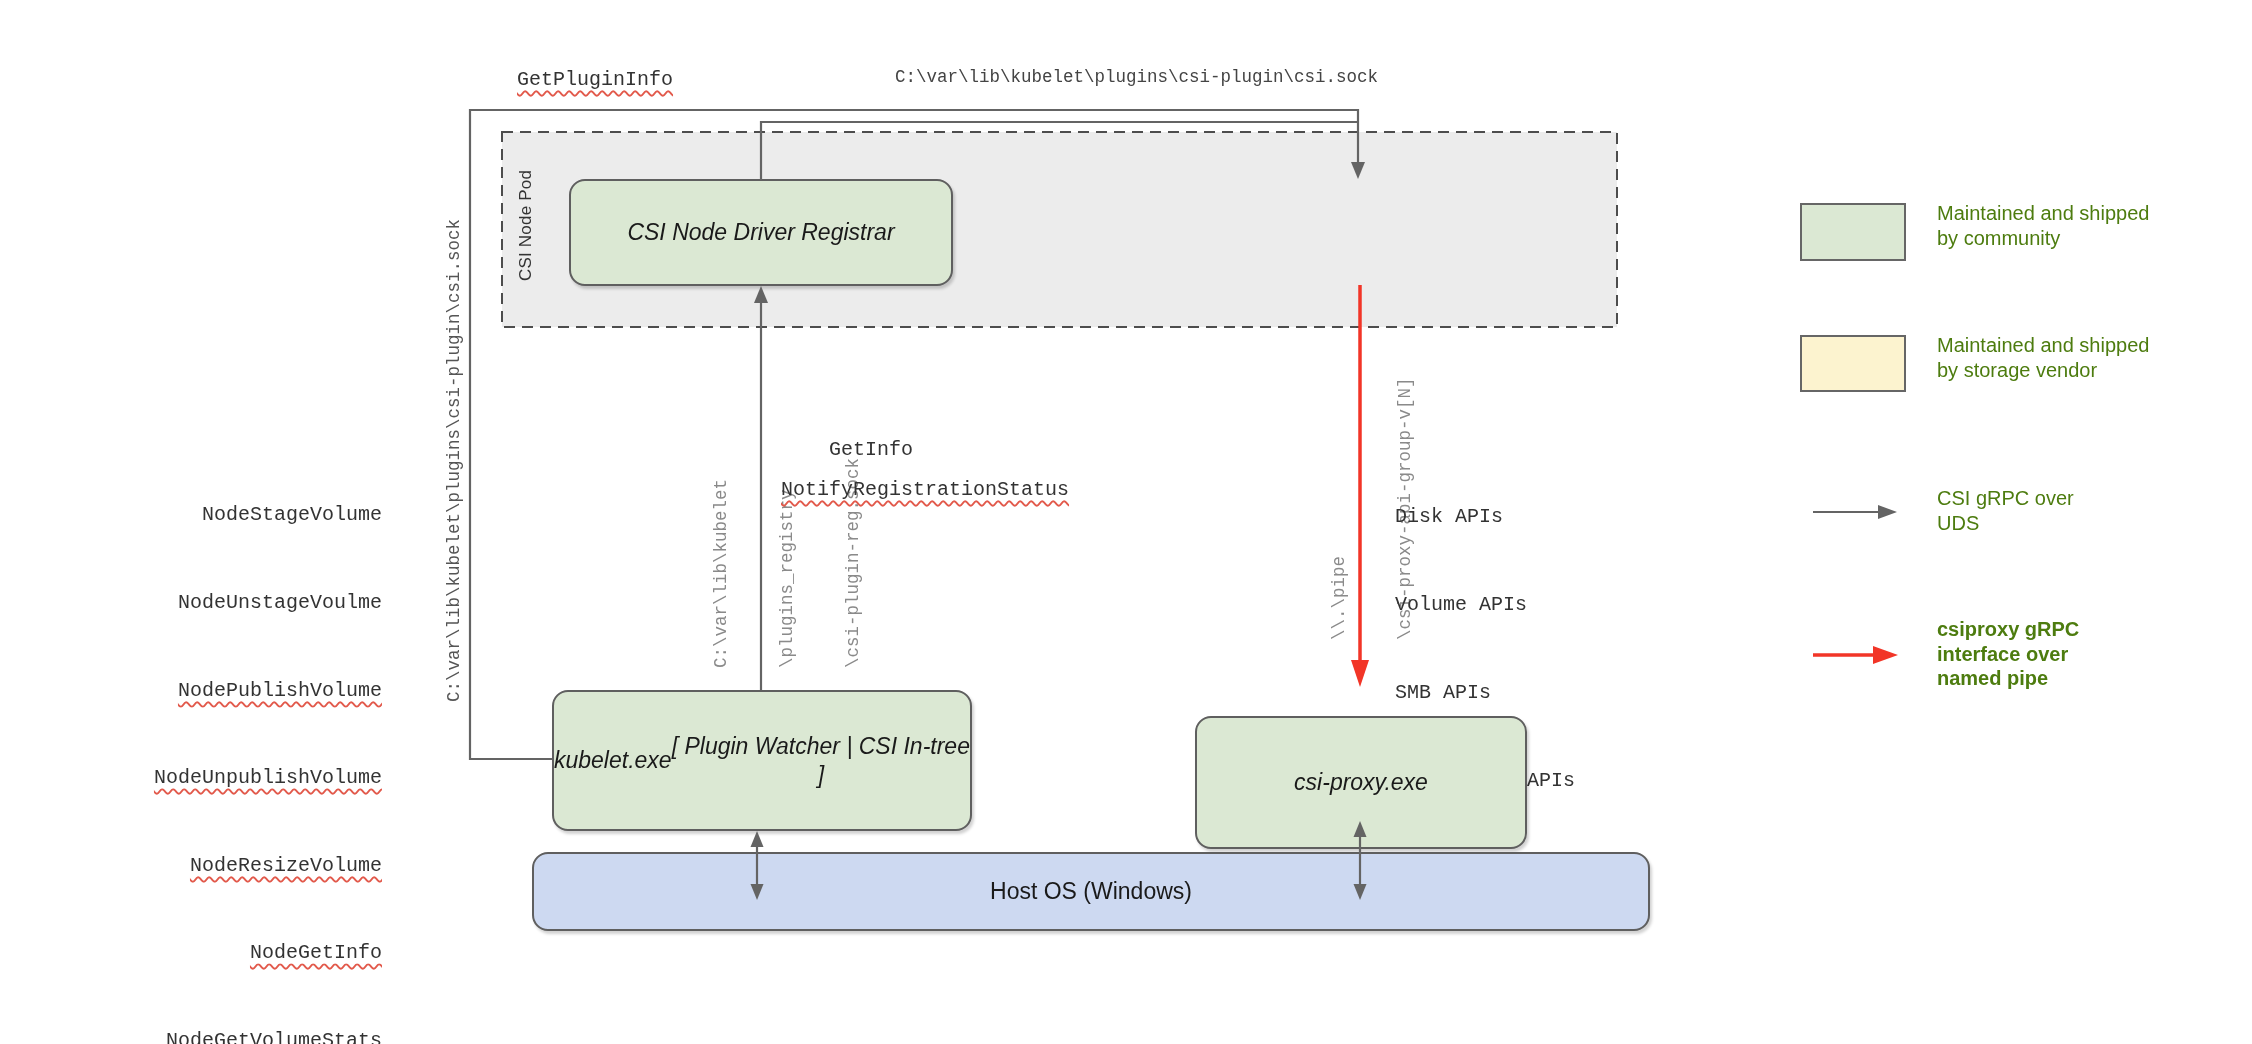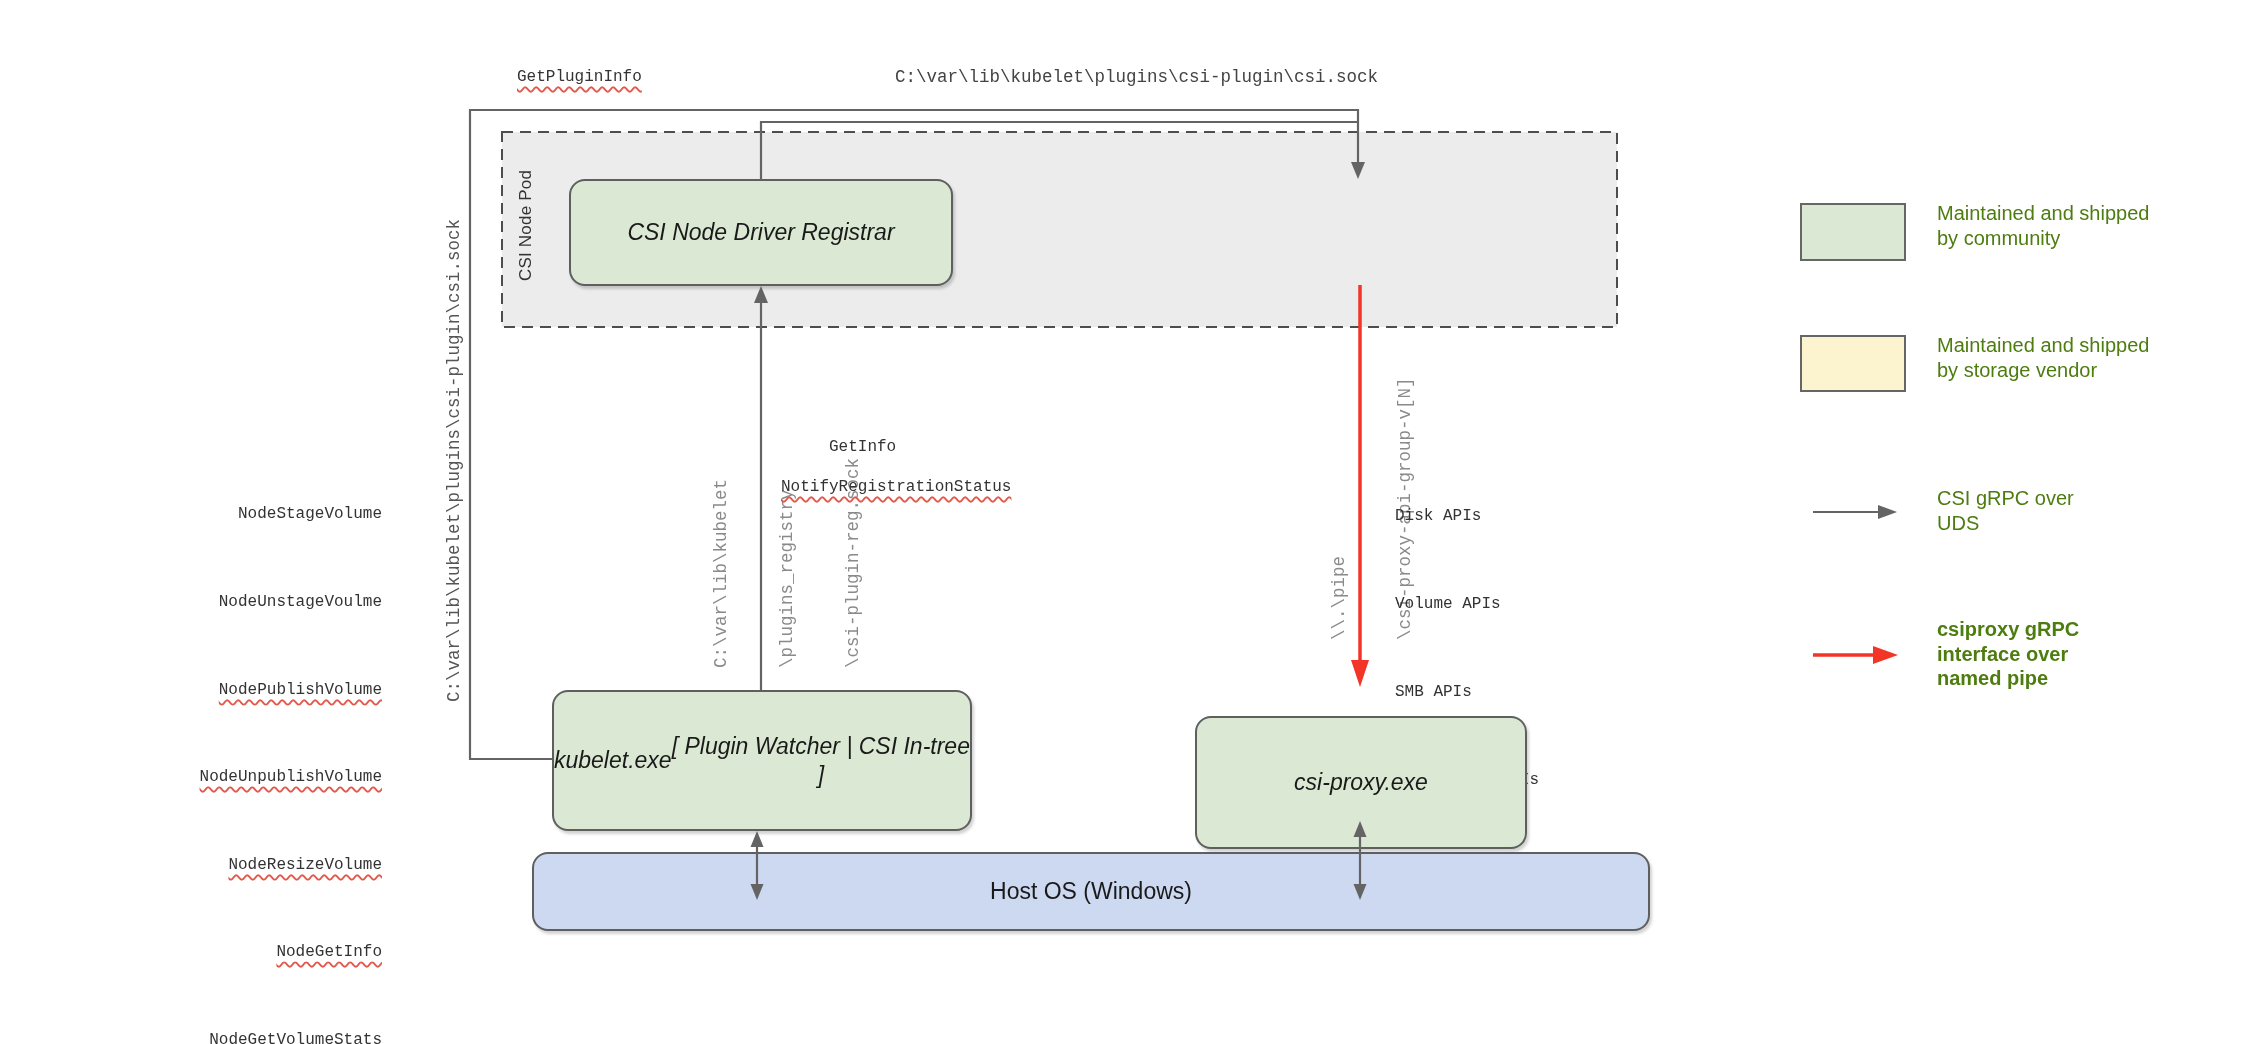--- a/index.html
+++ b/index.html
@@ -22,21 +22,21 @@
   .nodebox{position:absolute;z-index:2;border:2.4px solid #5f5f5f;border-radius:16px;
            display:flex;align-items:center;justify-content:center;text-align:center;
            font-size:23px;color:var(--ink-dark);box-shadow:2px 3px 3px rgba(0,0,0,0.18);
            line-height:29px;}
   .green{background:var(--community-fill);font-style:italic;}
   .yellow{background:var(--vendor-fill);}
   .blue{background:var(--host-fill);}
 
   .mono{font-family:"Liberation Mono","DejaVu Sans Mono",monospace;}
   .t{position:absolute;z-index:1;white-space:pre;}
-  .big{font-size:16px;color:var(--ink);}
+  .big{font-size:20px;color:var(--ink);}
   .small{font-size:17.5px;}
   .sq{text-decoration-line:underline;text-decoration-style:wavy;
       text-decoration-color:var(--squiggle);text-decoration-thickness:2px;
       text-underline-offset:5px;}
   .vtext{position:absolute;z-index:1;transform:rotate(-90deg);transform-origin:left bottom;
          white-space:pre;}
   .rpc-list{right:1870px;top:442px;text-align:right;line-height:29.2px;}
   .api-list{left:1395px;top:443px;line-height:29.4px;}
   .podlabel{left:536px;top:261px;width:100px;height:20px;font-size:17px;font-weight:500;
             color:#333;letter-spacing:0.2px;}

